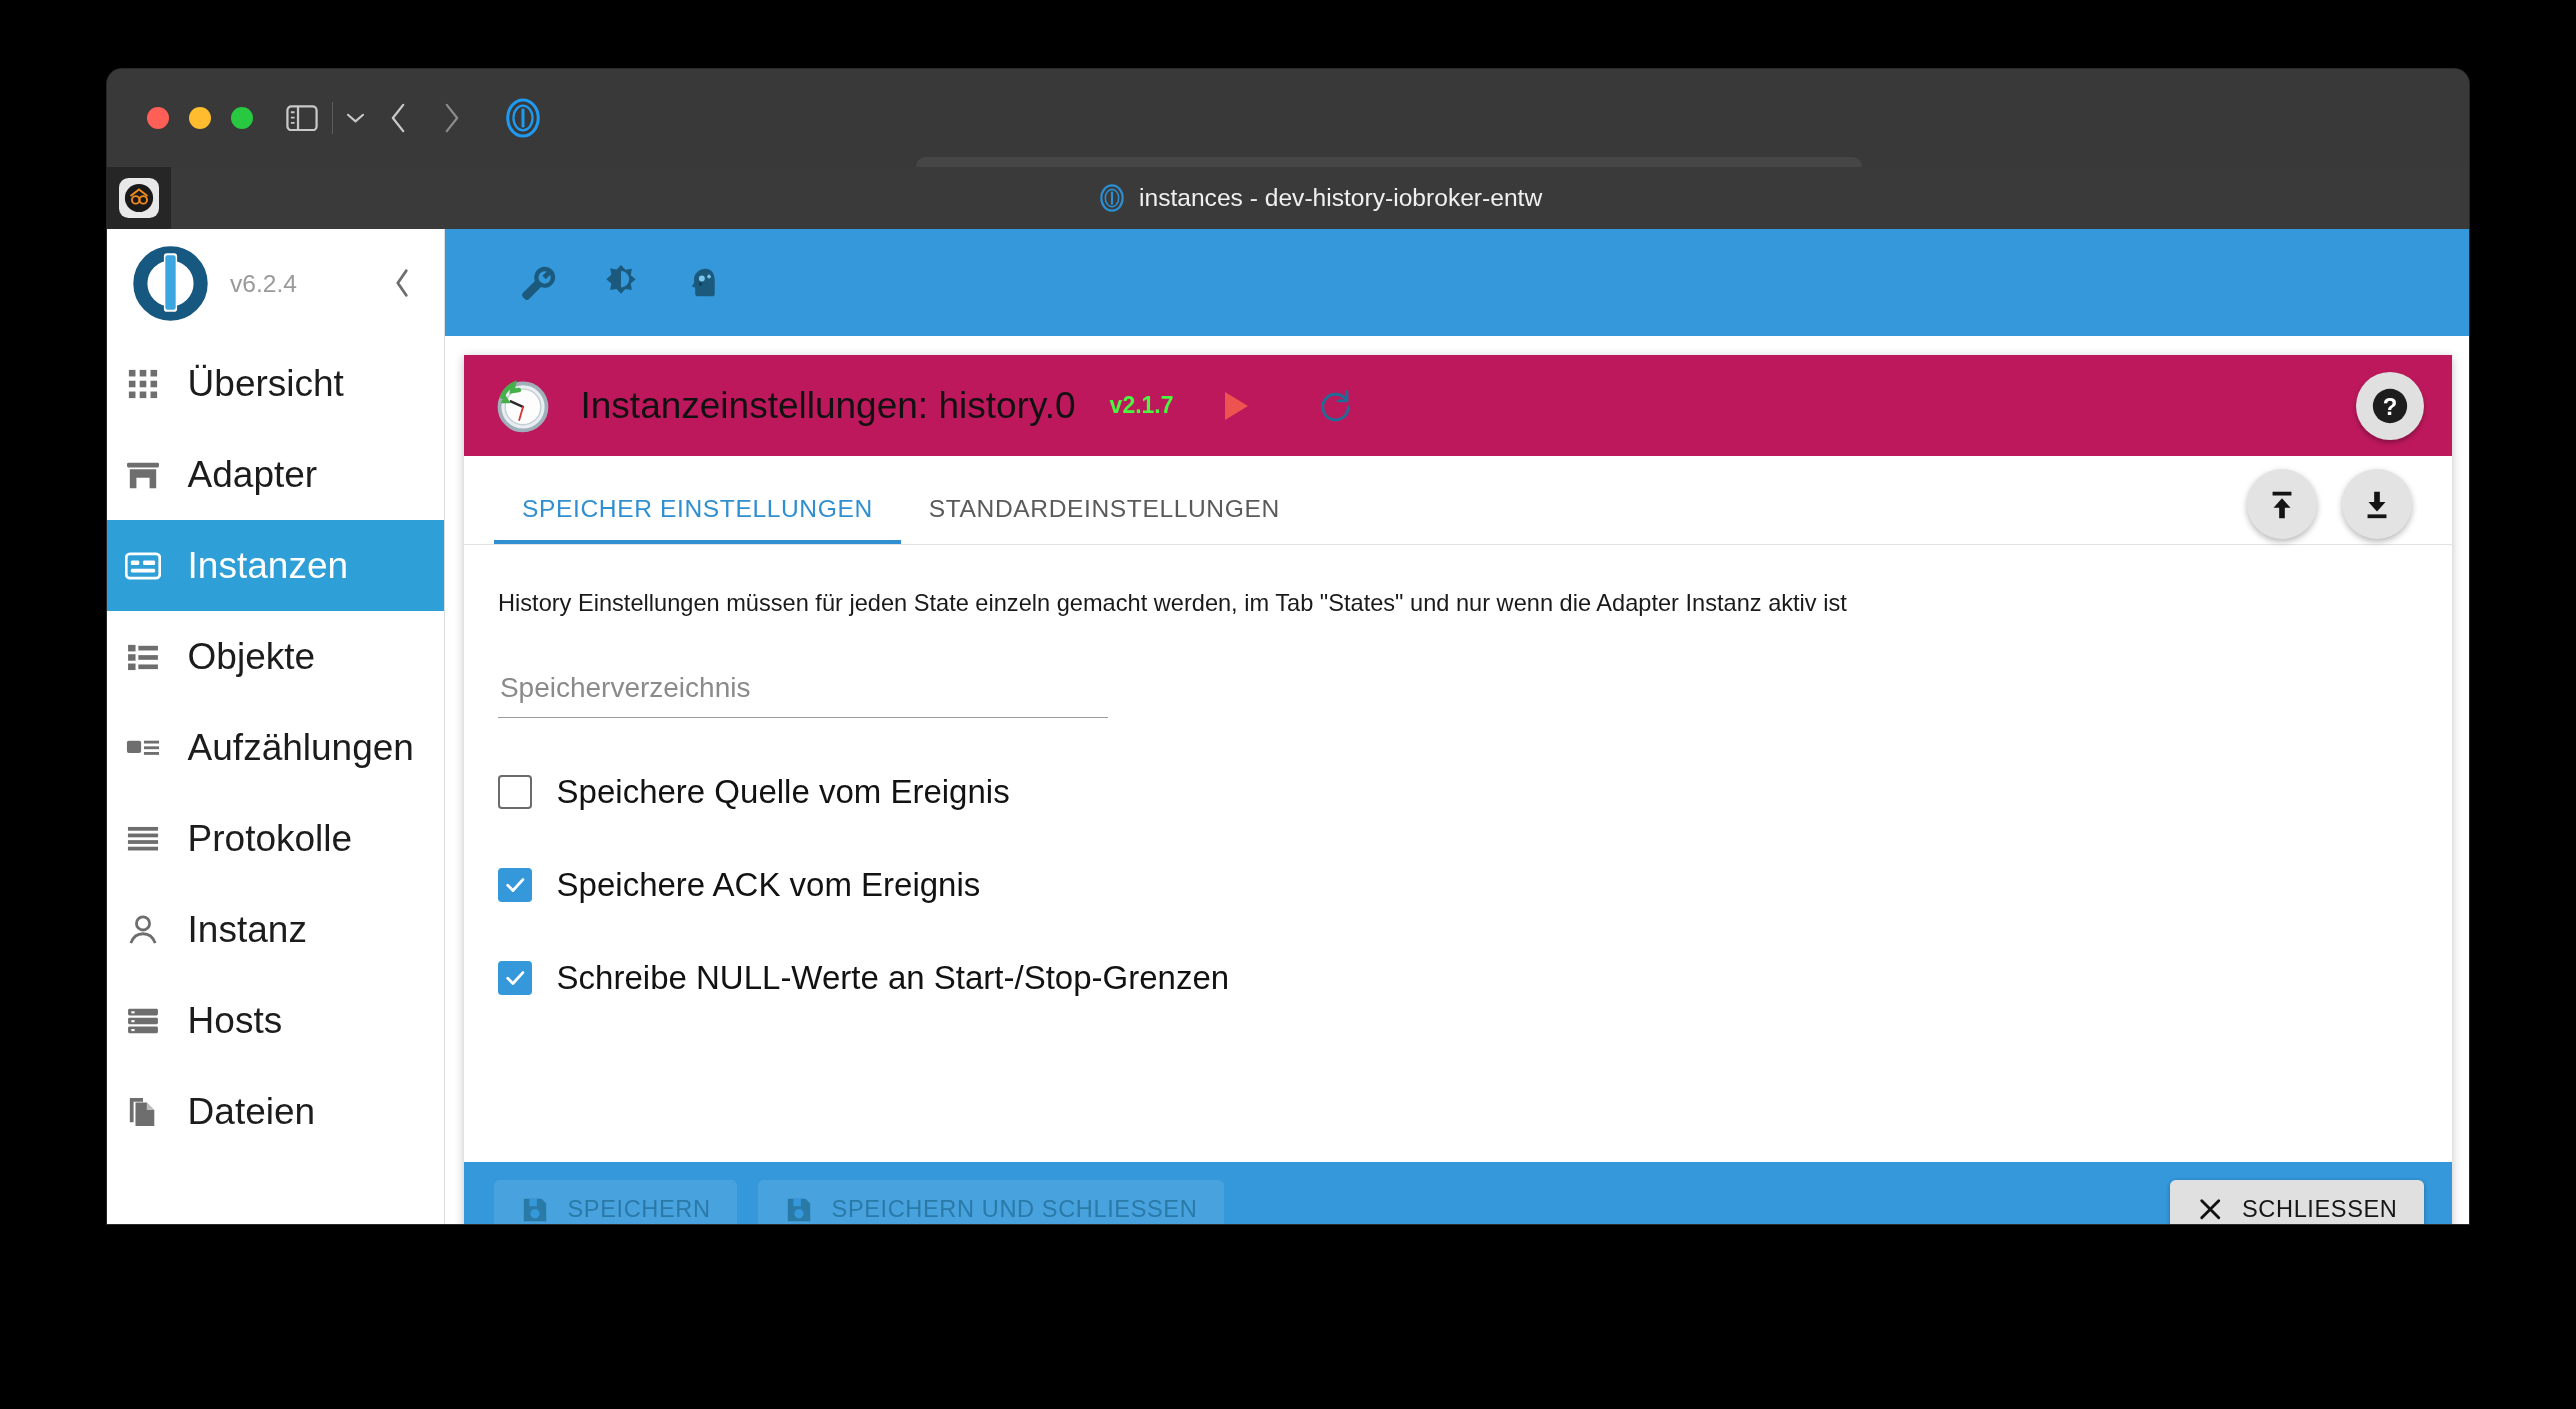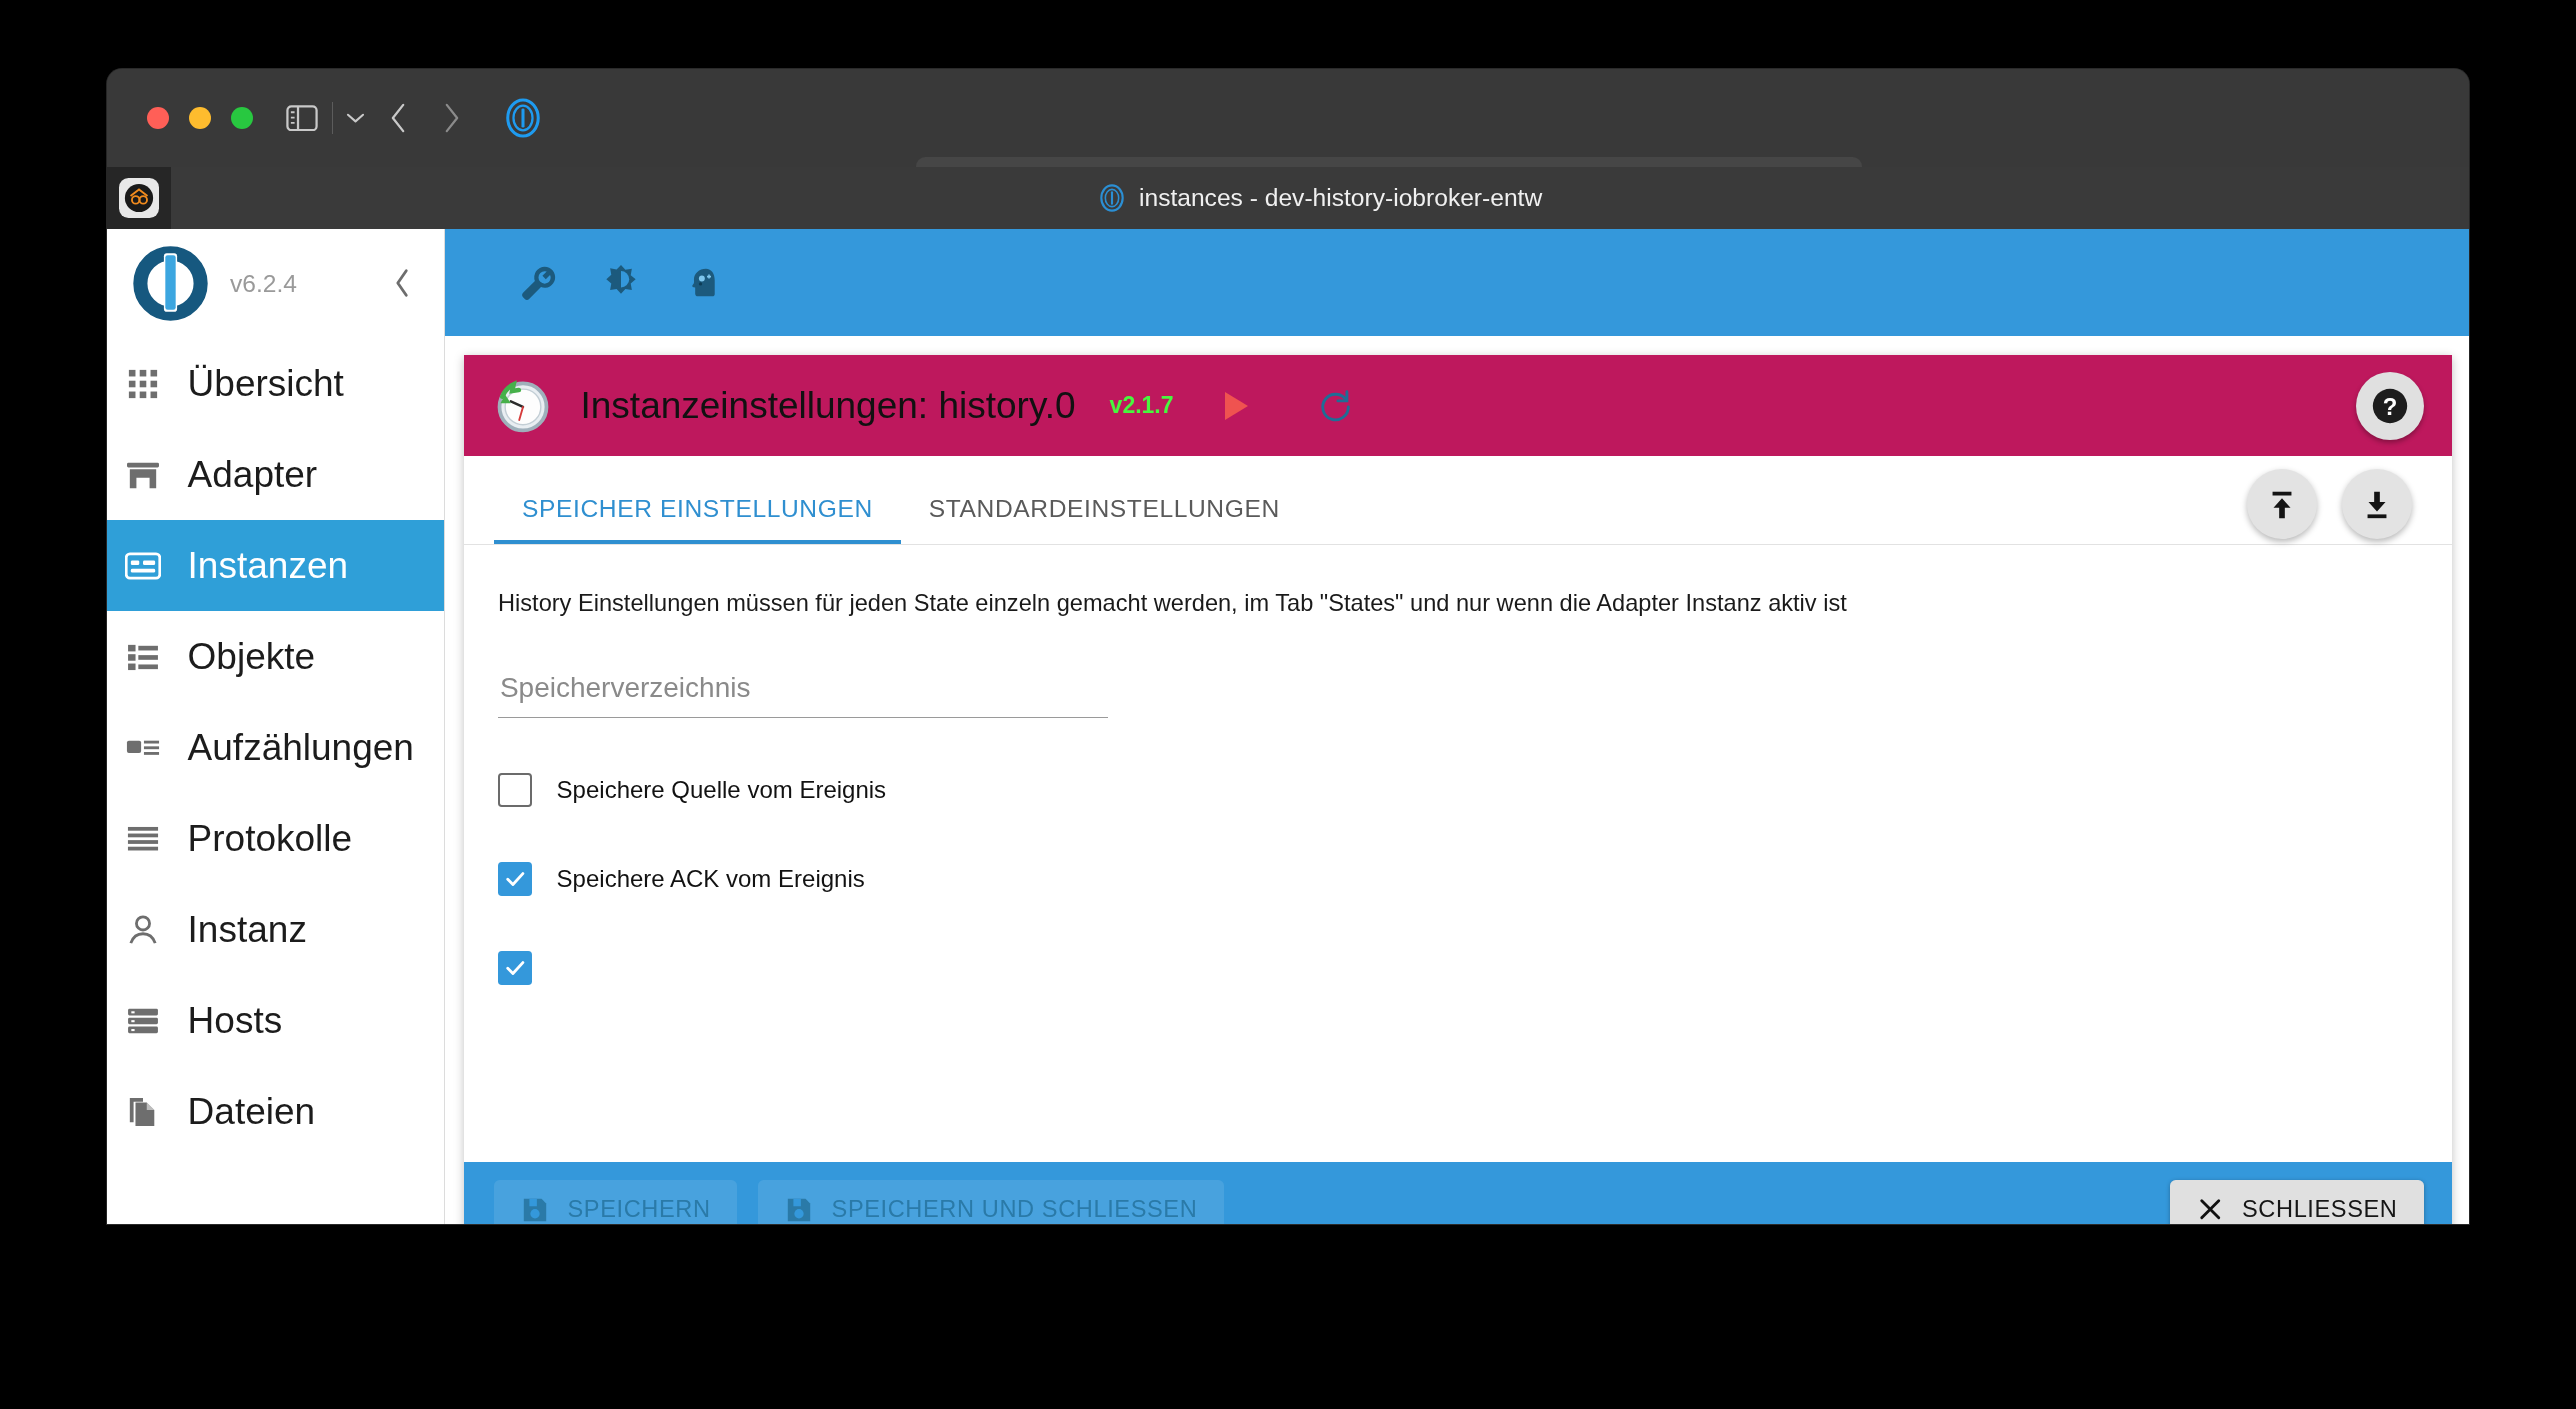--- a/index.html
+++ b/index.html
@@ -146,21 +146,21 @@
     background: transparent; font-size: 28px; color: #2b2b2b;
     padding: 0 0 13.2px 1.9px; outline: none; box-sizing: border-box;
     font-family: "Liberation Sans", sans-serif;
   }
   .field-input::placeholder { color: #8a8a8a; }
 
   .check-row { display: flex; align-items: center; gap: 24.6px; margin: 55px 0 0 34px; }
   .cbox { width: 34px; height: 34px; border-radius: 3.8px; box-sizing: border-box; flex: none; display: flex; align-items: center; justify-content: center; }
   .cbox.off { border: 2.8px solid #6b6b6b; background: #fff; }
   .cbox.on { background: #3498db; }
-  .check-label { font-size: 24px; color: #121212; }
+  .check-label { font-size: 33px; color: #121212; }
 
   .card-footer {
     height: 96px; background: #3498db; display: flex; align-items: center;
     padding: 0 28px 0 30px; gap: 21px; position: relative; box-sizing: border-box;
   }
   .btn {
     display: flex; align-items: center; gap: 19px; height: 59px;
     padding: 0 26.5px; border-radius: 5.7px; font-size: 23.6px; letter-spacing: 0.6px;
   }
   .btn-disabled { background: rgba(255,255,255,.10); color: #2a7aa8; }
@@ -520,20 +520,21 @@
               </span>
               <span class="check-label">Speichere ACK vom Ereignis</span>
             </div>
 
             <div class="check-row">
               <span class="cbox on">
                 <svg width="24.6" height="24.6" viewBox="0 0 26 26" fill="none" stroke="#fff" stroke-width="3" stroke-linecap="round" stroke-linejoin="round">
                     <polyline points="5,13 10.5,18.5 21,7"></polyline>
                   </svg>
               </span>
+              <span class="check-label">Schreibe NULL-Werte an Start-/Stop-Grenzen</span>
             </div>
           </div>
 
           <div class="card-footer">
             <div class="btn btn-disabled">
               <svg width="28" height="28" viewBox="0 0 30 30" fill="currentColor">
                 <path d="M3 3h19l5 5v19H3z"></path>
                 <rect x="9" y="3" width="8" height="8" fill="#3498db"></rect>
                 <circle cx="15" cy="19" r="5" fill="#3498db"></circle>
               </svg>

